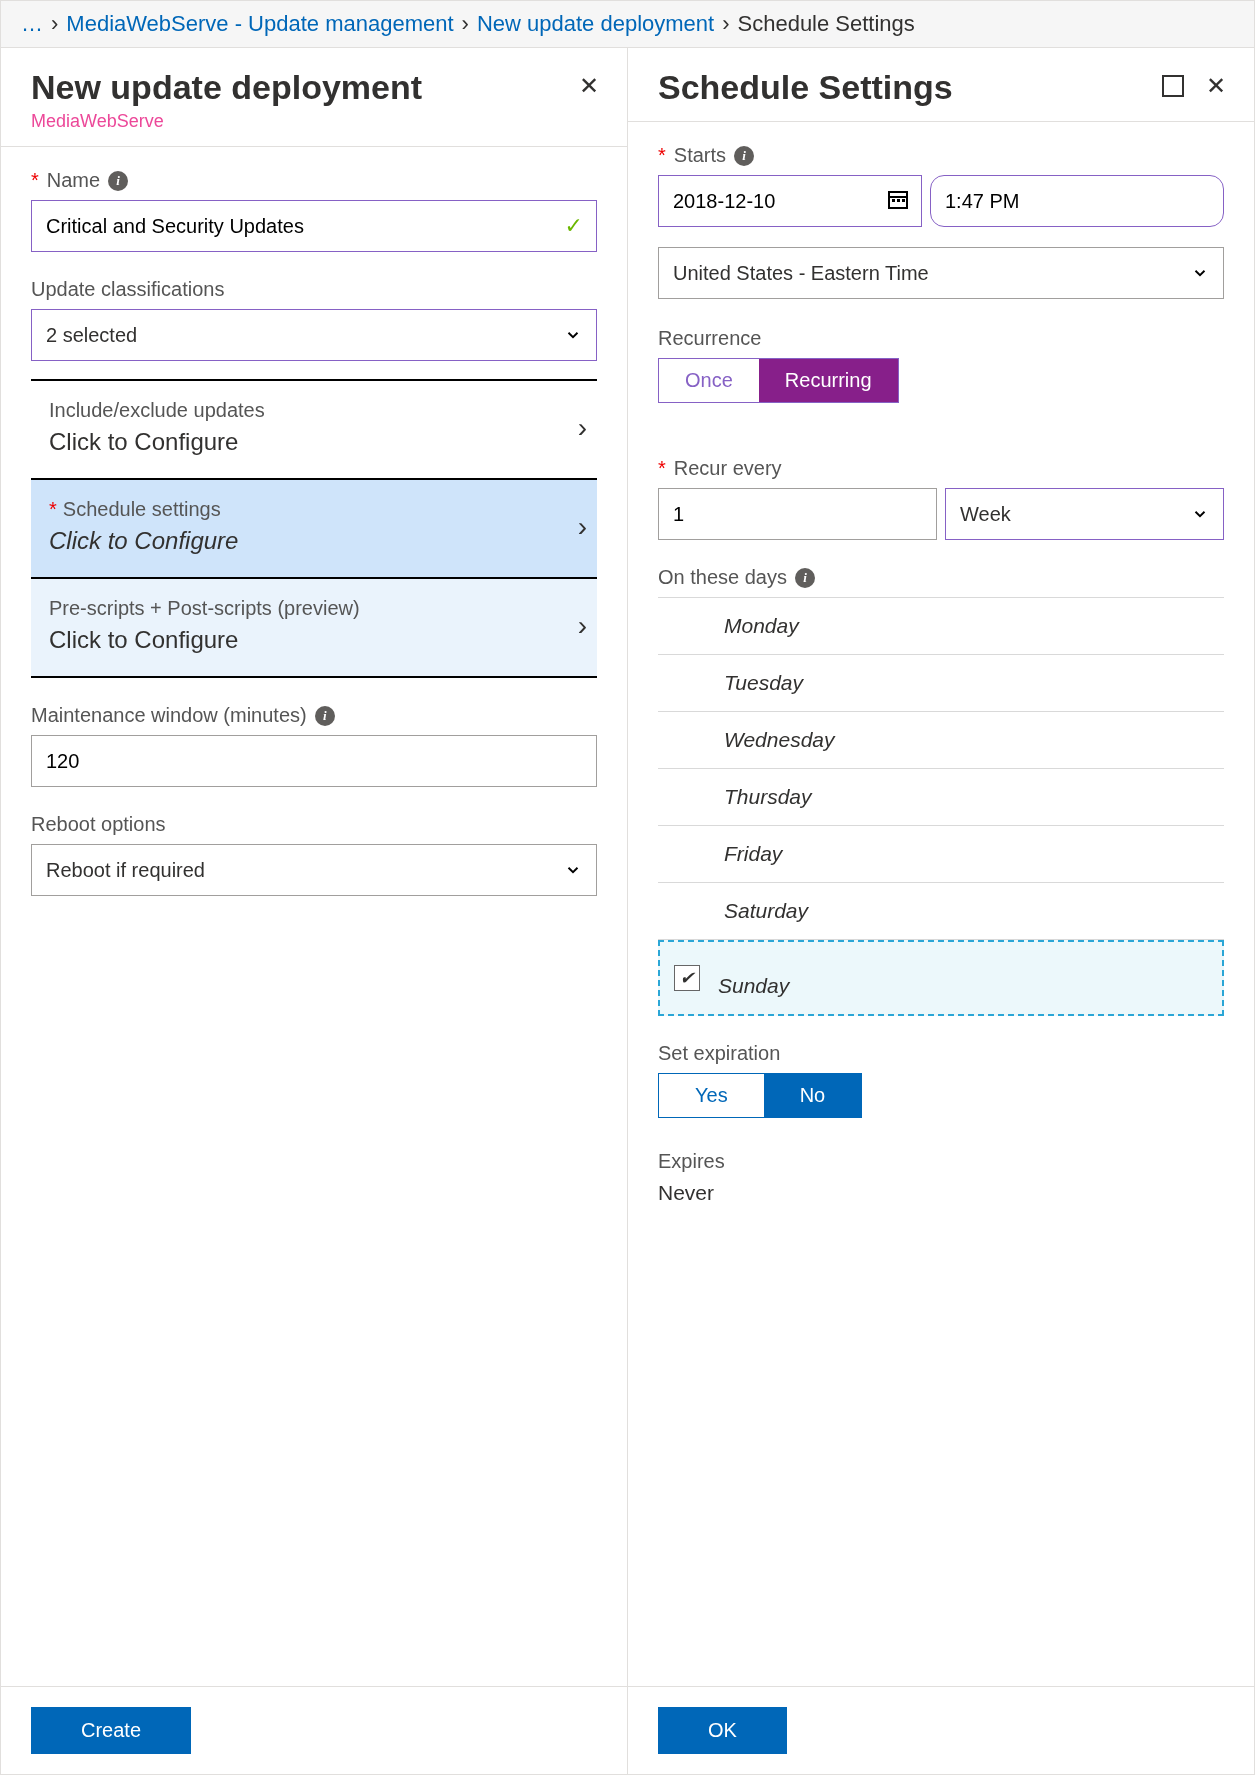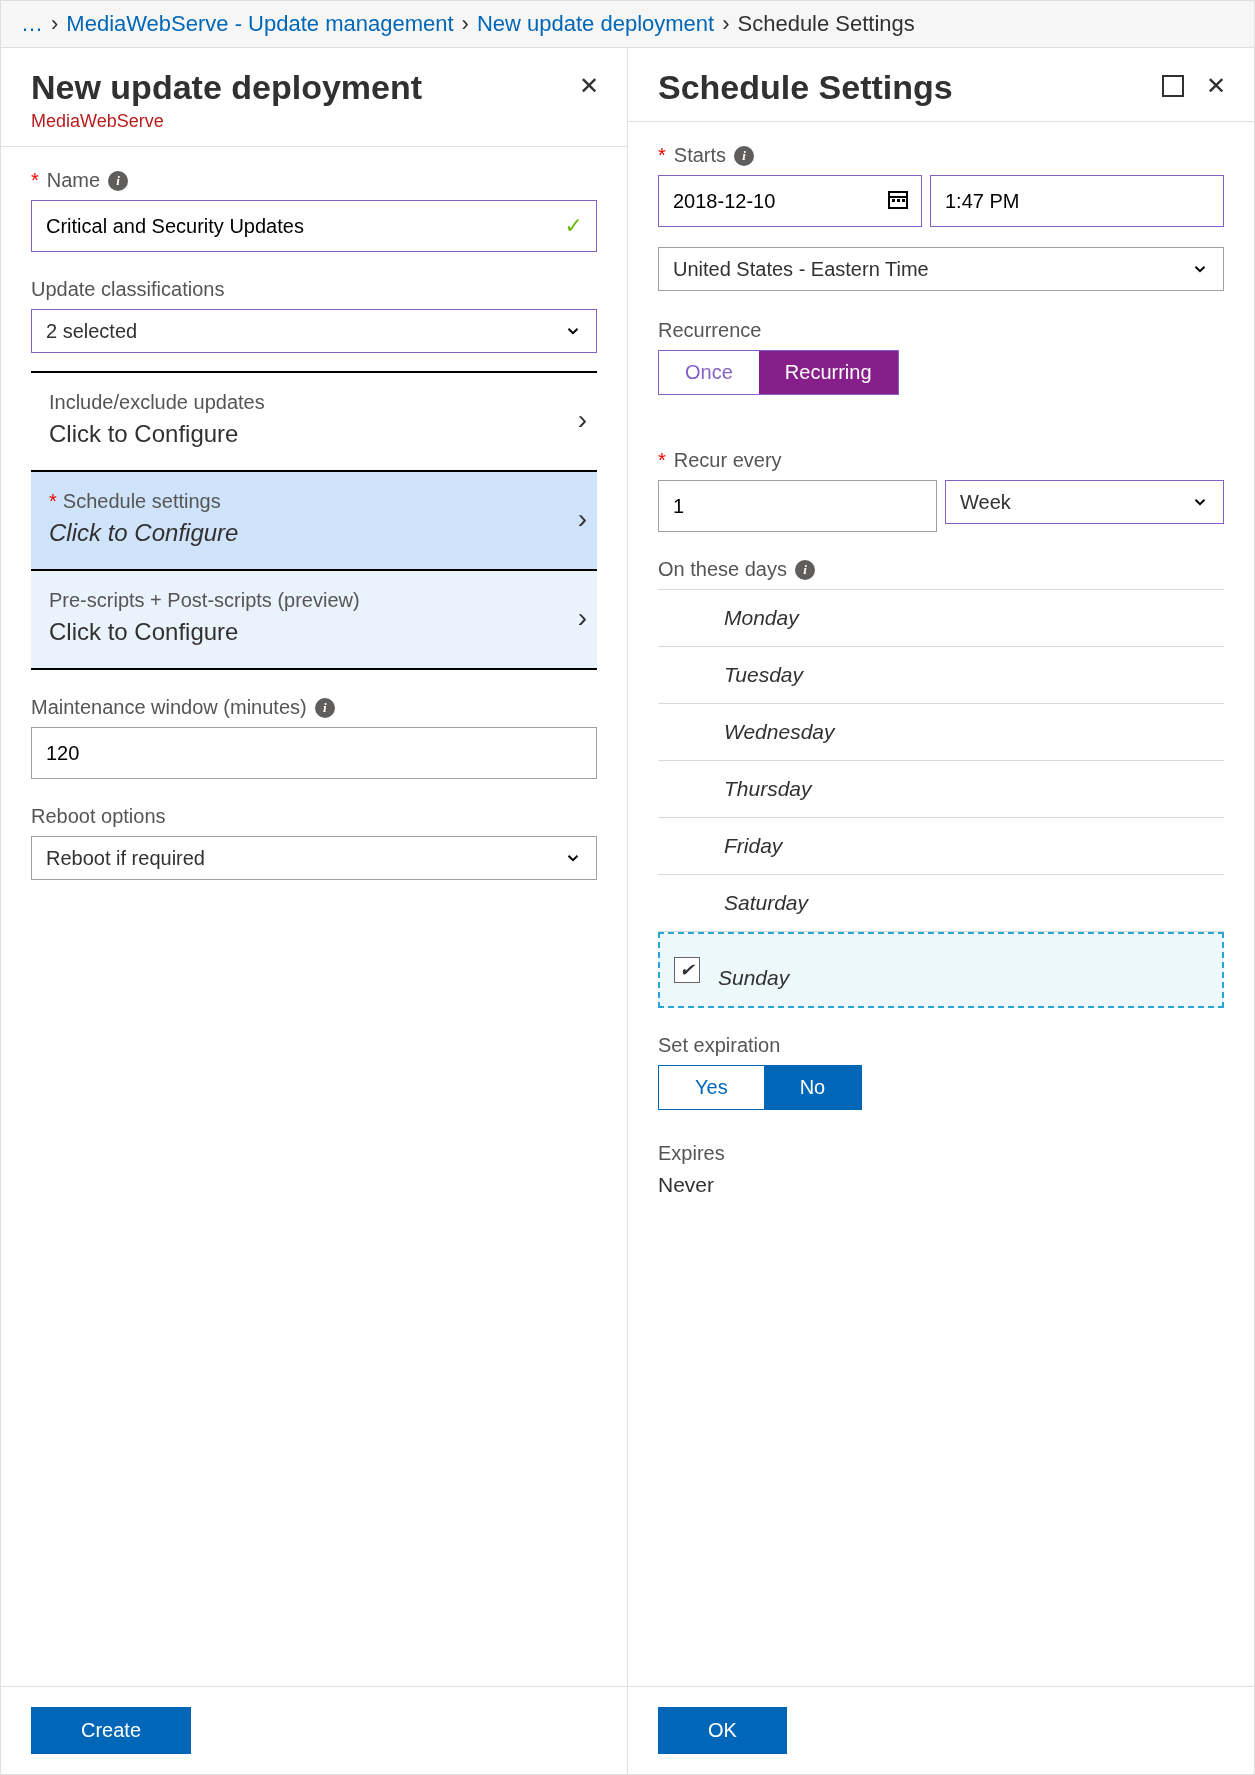--- a/index.html
+++ b/index.html
@@ -8,36 +8,36 @@
   .breadcrumb { display:flex; align-items:center; gap:8px; padding:10px 20px; font-size:22px; background:#f6f6f6; border-bottom:1px solid #e1dfdd;}
   .breadcrumb a { color:#0067b8; text-decoration:none; }
   .chevron::after { content:"\203A"; color:#323130; font-size:22px; }
   .breadcrumb .current { color:#323130; }
   .ellipsis { color:#0067b8; }
   .panes { flex:1; display:flex; }
   .pane { flex:1; display:flex; flex-direction:column; border-right:1px solid #e1dfdd; position:relative;}
   .pane:last-child { border-right:none; }
   .pane-header { padding:20px 30px 14px 30px; border-bottom:1px solid #e1dfdd; position:relative;}
   .pane-header h1 { margin:0; font-size:34px; font-weight:600; }
-  .pane-header .sub { color:#b91c1c; font-size:18px; margin-top:4px;}
+  .pane-header .sub { color:#ec4899; font-size:18px; margin-top:4px;}
   .header-actions { position:absolute; top:24px; right:28px; display:flex; gap:22px; align-items:center;}
   .icon-x::before { content:"\2715"; font-size:24px; color:#323130; }
   .icon-pin { width:22px; height:22px; border:2px solid #323130; display:inline-block;}
   .pane-body { flex:1; padding:22px 30px 20px 30px; overflow:auto;}
   .pane-footer { padding:20px 30px; border-top:1px solid #e1dfdd;}
   .btn-primary { background:#0067b8; color:#fff; border:none; padding:12px 50px; font-size:20px; font-weight:400; cursor:pointer;}
   .label { display:flex; align-items:center; gap:8px; font-size:20px; color:#555; margin-bottom:8px;}
   .req { color:#e00; font-size:20px; }
   .info-icon { width:20px; height:20px; border-radius:50%; background:#605e5c; color:#fff; display:inline-flex; align-items:center; justify-content:center; font-size:13px; font-weight:bold; font-style:italic; font-family:serif;}
   .input { width:100%; border:1px solid #8886; padding:12px 14px; font-size:20px; height:52px; background:#fff;}
   .input.purple { border:1px solid #8661c5; }
   .input.thin { border:1px solid #a19f9d;}
   .input-wrap { position:relative; margin-bottom:26px;}
   .input-wrap .check { position:absolute; right:14px; top:50%; transform:translateY(-50%); color:#6bb700; font-size:22px;}
-  .select { width:100%; border:1px solid #8661c5; padding:12px 14px; font-size:20px; height:44px; background:#fff; display:flex; justify-content:space-between; align-items:center; cursor:pointer;}
+  .select { width:100%; border:1px solid #8661c5; padding:12px 14px; font-size:20px; height:52px; background:#fff; display:flex; justify-content:space-between; align-items:center; cursor:pointer;}
   .select.gray { border:1px solid #a19f9d;}
   .section-list { margin-top:10px; }
   .section-item { border-top:2px solid #000; padding:18px 10px 22px 18px; display:flex; justify-content:space-between; align-items:center; cursor:pointer;}
   .section-item.last { border-bottom:2px solid #000;}
   .section-item .texts { display:flex; flex-direction:column; gap:6px;}
   .section-item .title { font-size:20px; color:#555; display:flex; align-items:center; gap:6px;}
   .section-item .value { font-size:24px; color:#323130;}
   .section-item .value.italic { font-style:italic;}
   .section-item.hl { background:#cfe4fa; }
   .section-item.hl2 { background:#eaf3fc; }
@@ -177,21 +177,21 @@
             <span style="position:absolute; right:12px; top:50%; transform:translateY(-50%);">
               <svg width="24" height="24" viewBox="0 0 24 24">
                   <rect x="3" y="5" width="18" height="16" fill="none" stroke="#000" stroke-width="2"></rect>
                   <line x1="3" y1="10" x2="21" y2="10" stroke="#000" stroke-width="2"></line>
                   <rect x="6" y="12" width="3" height="3" fill="#000"></rect>
                   <rect x="11" y="12" width="3" height="3" fill="#000"></rect>
                   <rect x="16" y="12" width="3" height="3" fill="#000"></rect>
                 </svg>
             </span>
           </div>
-          <input class="input purple" style="flex: 1 1 0%;" value="1:47 PM">
+          <input class="input purple" style="flex: 1 1 0%; border-radius: 14px;" value="1:47 PM">
         </div>
 
         <div class="select gray" style="margin-bottom:28px;">
           <span>United States - Eastern Time</span>
           <svg class="chev" viewBox="0 0 24 24">
               <path d="M6 9l6 6 6-6" stroke="#000" stroke-width="2.5" fill="none"></path>
             </svg>
         </div>
 
         <div class="label">

